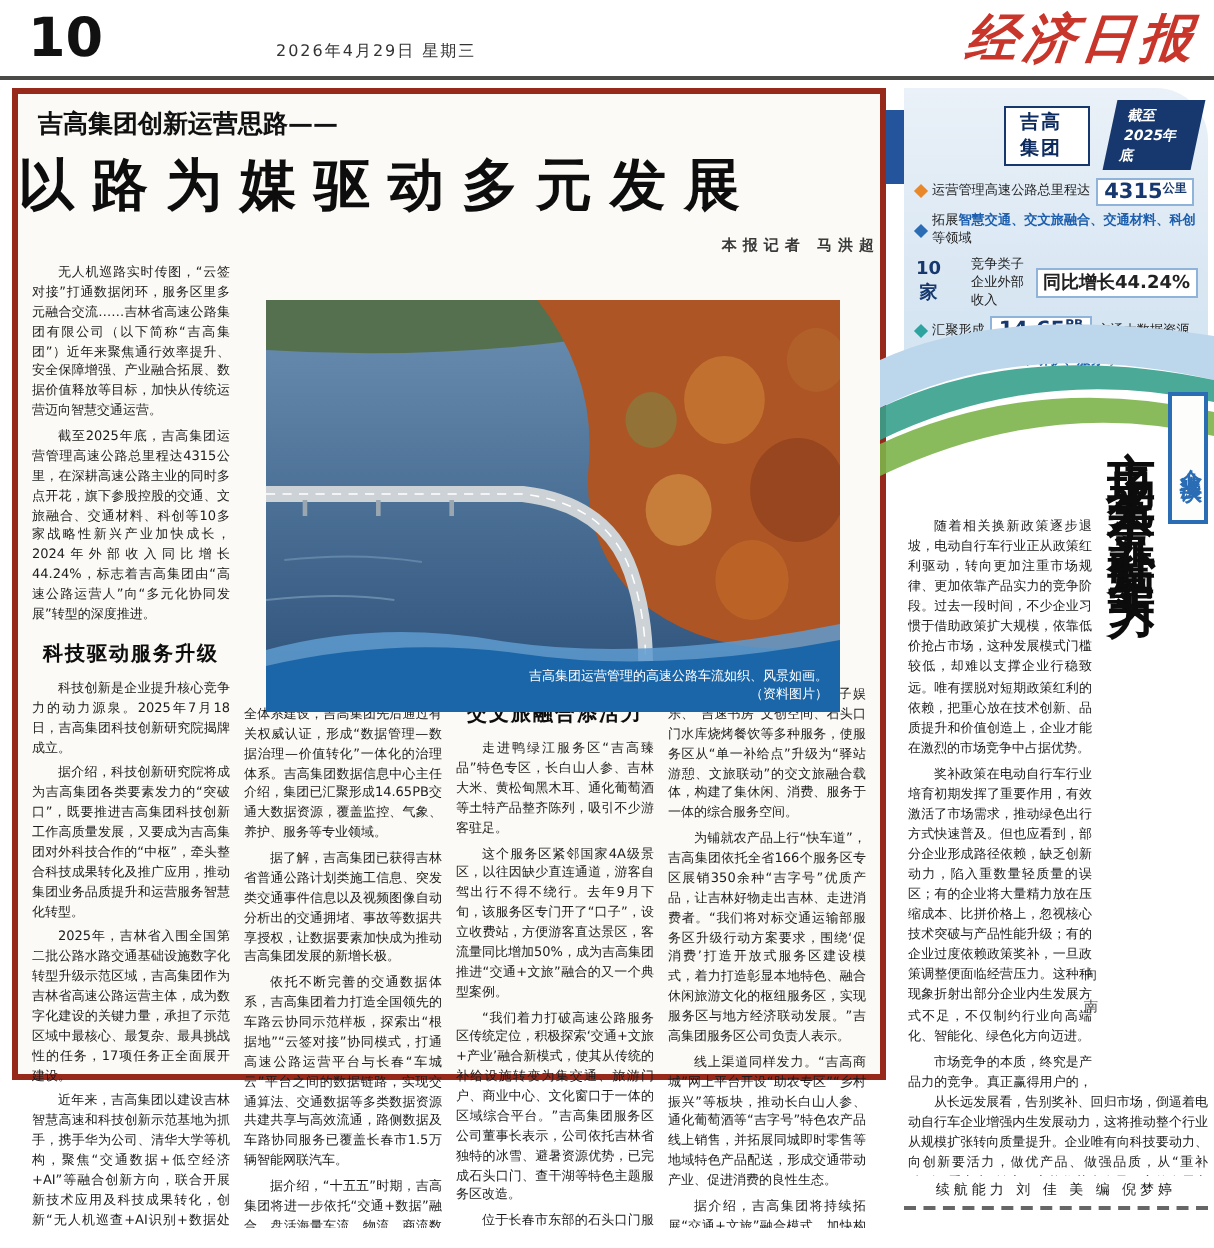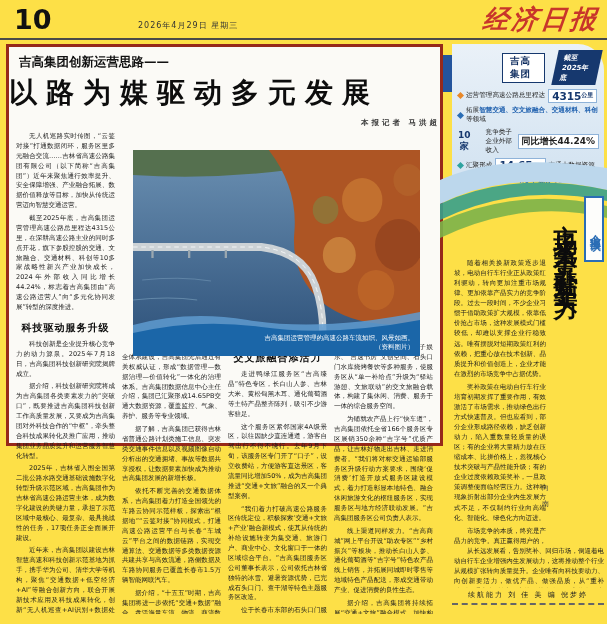--- a/index.html
+++ b/index.html
@@ -1,27 +1,27 @@
 <!DOCTYPE html>
 <html><head>
 <meta charset="utf-8">
 <style>
   html,body{margin:0;padding:0;}
   body{width:607px;height:624px;background:#eceae4;font-family:"DejaVu Sans",sans-serif;}
-  .sheet{position:relative;width:607px;height:624px;background:#fde047;overflow:hidden;}
+  .sheet{position:relative;width:607px;height:624px;background:#ffffff;overflow:hidden;}
 
   
   .pghead{position:absolute;left:0;top:0;width:607px;height:38px;border-bottom:2.5px solid #4a4a48;}
   .pgno{position:absolute;left:14px;top:4px;font-size:27px;font-weight:900;color:#111;font-family:"DejaVu Sans",sans-serif;}
   .pgsec{position:absolute;left:58px;top:8px;font-size:20px;font-weight:900;letter-spacing:13px;color:#111;font-family:"DejaVu Serif",serif;}
   .pgdate{position:absolute;left:138px;top:20px;font-size:8px;color:#333;letter-spacing:1px;}
   .masthead{position:absolute;right:8px;top:2px;font-size:26px;font-weight:bold;font-style:italic;color:#c8352b;font-family:"DejaVu Serif",serif;letter-spacing:3px;transform:skewX(-6deg);}
 
   
-  .story{position:absolute;left:6px;top:44px;width:437px;height:402px;border:3px solid #96291a;background:#fbfaf6;box-sizing:border-box;}
+  .story{position:absolute;left:6px;top:44px;width:437px;height:496px;border:3px solid #96291a;background:#fbfaf6;box-sizing:border-box;}
   .kicker{font-size:12.5px;font-weight:bold;color:#111;margin:7px 0 0 10px;font-family:"DejaVu Serif",serif;}
   .headline{font-size:28px;font-weight:900;letter-spacing:9px;text-align:left;color:#0d0d0d;margin:3px 0 0;font-family:"DejaVu Sans",sans-serif;}
   .byline{text-align:right;font-size:7.5px;color:#3a3a3a;letter-spacing:3px;margin:6px 0 4px;font-weight:bold;}
   .body{position:relative;display:flex;gap:7px;padding:0 7px;height:482px;overflow:hidden;}
   .col{flex:1;overflow:hidden;font-size:6.5px;line-height:1.52;color:#1c1c1c;text-align:justify;}
   .col p{margin:0 0 3px;text-indent:2em;}
   .subhead{font-size:10px;font-weight:900;text-align:center;letter-spacing:1px;color:#0d0d0d;margin:7px 0 5px;}
   .spacer{height:211px;}
 
   
@@ -30,21 +30,21 @@
   .cap{position:absolute;right:6px;bottom:3px;width:168px;color:#fff;font-size:6.5px;line-height:1.5;text-align:right;}
   .cap .credit{margin-left:8px;}
 
   
   .bluetab{position:absolute;left:443px;top:55px;width:9px;height:37px;background:#24549c;}
   .panel{position:absolute;left:452px;top:44px;width:152px;height:136px;background:linear-gradient(180deg,#eaf1f8 0%,#d6e5f2 85%);border-radius:0 26px 0 0;box-sizing:border-box;padding:6px 5px 0 6px;overflow:visible;}
   .prow{display:flex;align-items:center;gap:3px;font-size:6.6px;color:#222;margin-bottom:3.5px;flex-wrap:nowrap;}
   .ptitle{background:#fff;border:1.5px solid #16386e;color:#0d2b5e;font-weight:900;font-size:9.5px;padding:1px 7px;letter-spacing:1px;margin-left:44px;}
   .pbadge{background:#16386e;color:#fff;font-size:7px;font-weight:bold;padding:2.5px 7px;margin-left:7px;transform:skewX(-12deg);}
   .bullet{width:5px;height:5px;transform:rotate(45deg);flex:none;}
-  .numbox{background:#fff;border:1px solid #8fb3d9;padding:0 3px;display:inline-flex;align-items:center;white-space:nowrap;}
+  .numbox{background:#fff;border:1px solid #8fb3d9;padding:0 3px;display:inline-flex;align-items:flex-start;white-space:nowrap;}
   .bignum{font-size:10.5px;font-weight:900;color:#16386e;}
   .unit{font-size:6px;color:#16386e;font-weight:bold;}
   .kw{color:#1d5fae;font-weight:900;}
   .cnt{font-size:9px;font-weight:900;color:#16386e;margin-right:12px;text-align:center;}
   .pct{font-size:9px;font-weight:900;color:#222;}
   .waves{position:absolute;left:440px;top:146px;width:167px;height:116px;pointer-events:none;}
 
   
   .essay{position:absolute;left:452px;top:182px;width:152px;height:430px;}
   .essay-label{position:absolute;left:132px;top:14px;width:20px;height:66px;border:2px solid #2a6db5;display:flex;align-items:center;justify-content:center;box-sizing:border-box;background:#fdfdfb;}

